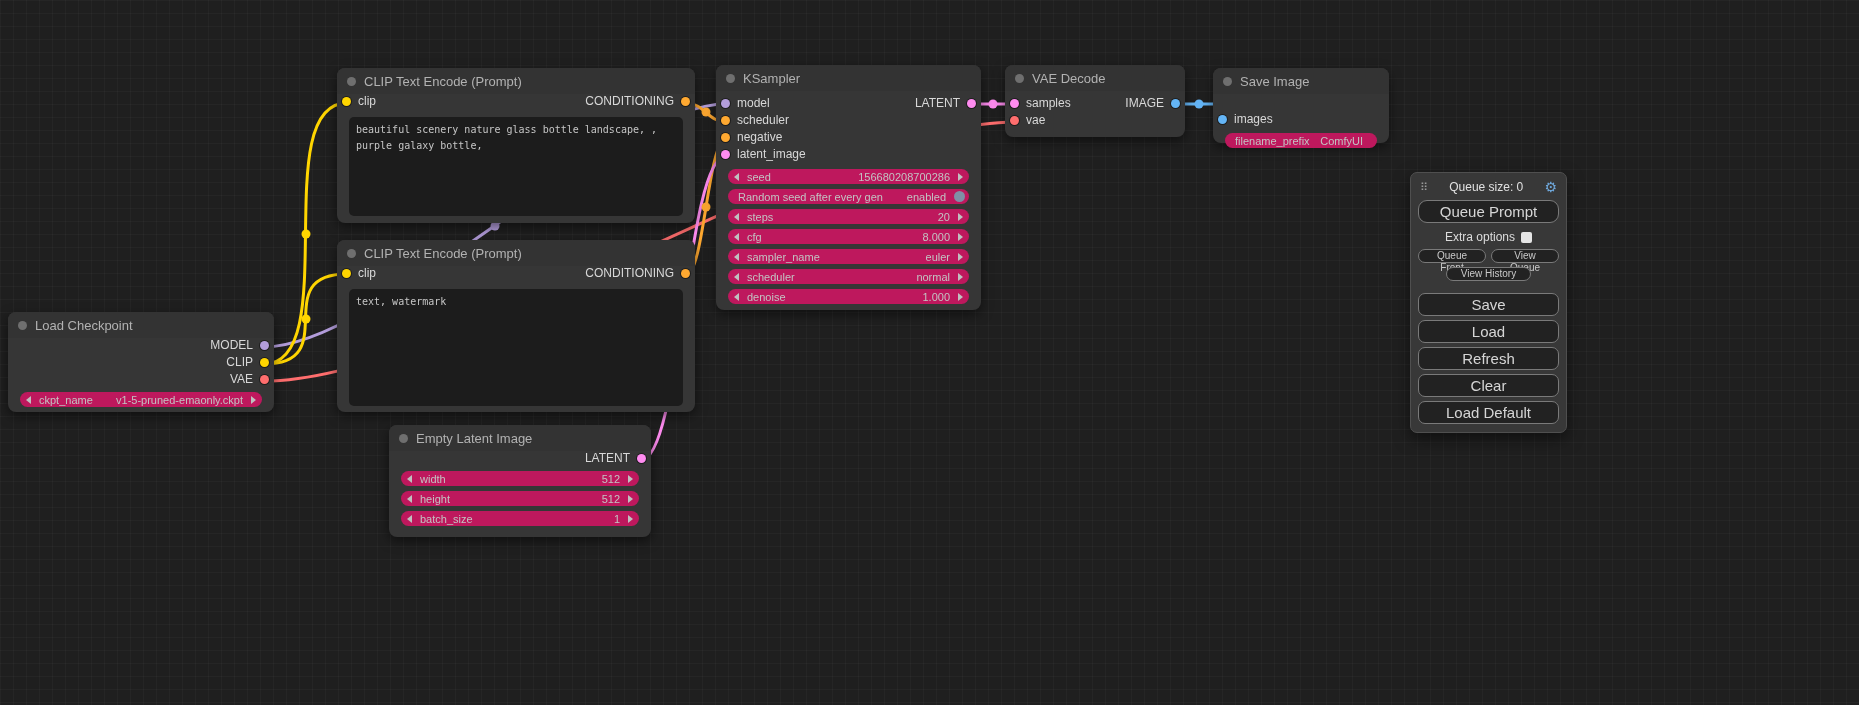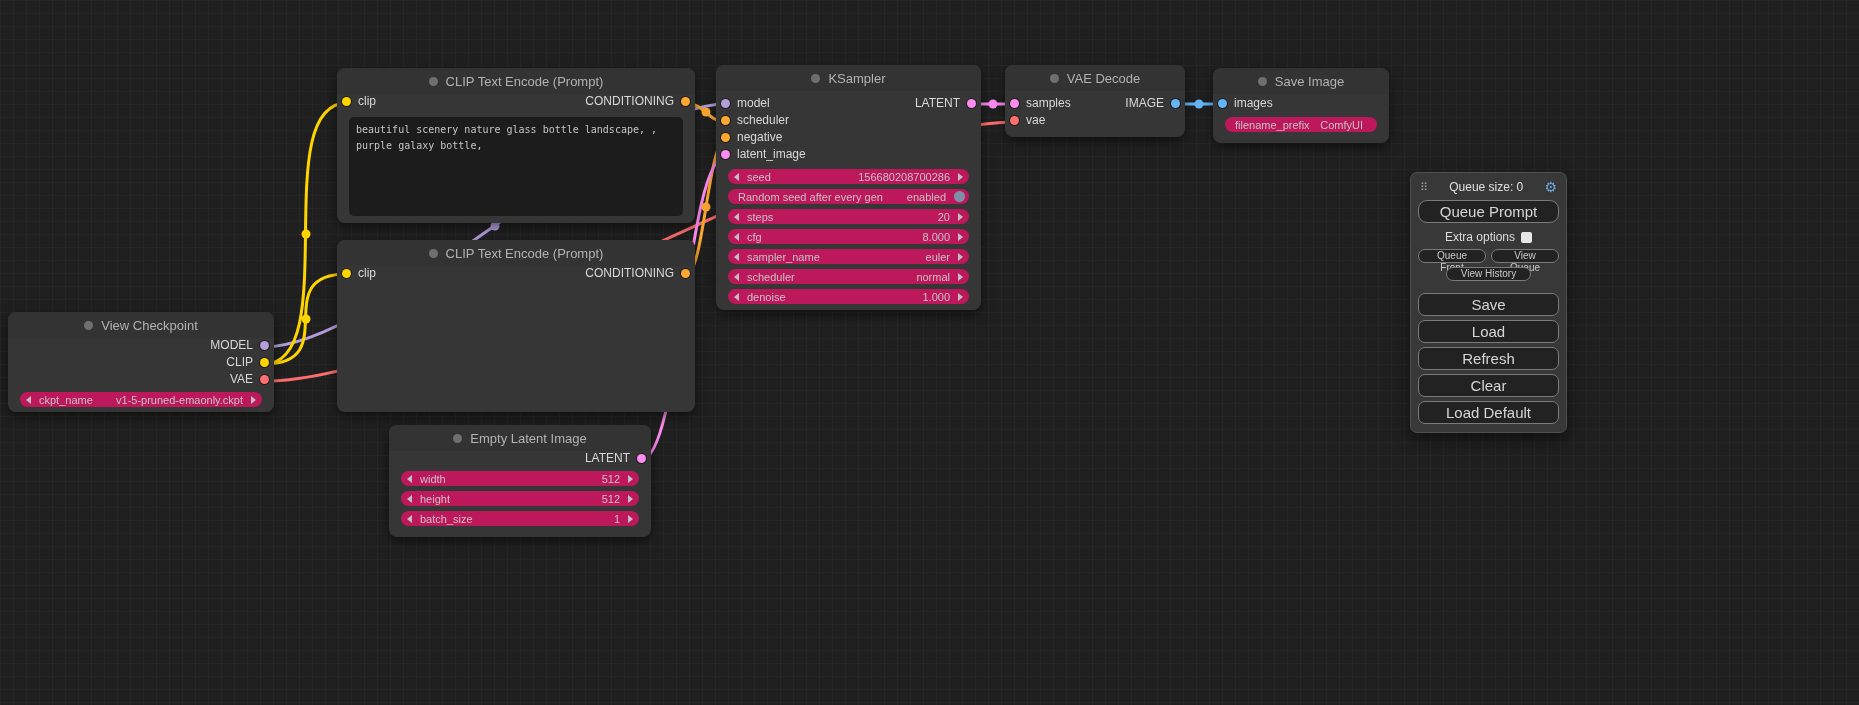--- a/index.html
+++ b/index.html
@@ -5,21 +5,21 @@
   html,body{margin:0;padding:0;}
   body{width:1859px;height:705px;position:relative;overflow:hidden;background:#1f1f1f;font-family:"Liberation Sans",sans-serif;}
   #canvas{position:absolute;inset:0;background-color:#1f1f1f;
     background-image:linear-gradient(rgba(255,255,255,.028) 1px,transparent 1px),
                      linear-gradient(90deg,rgba(255,255,255,.028) 1px,transparent 1px);
     background-size:13px 13px;}
   #links{position:absolute;left:0;top:0;z-index:1;}
   .node{position:absolute;z-index:2;background:#363636;border-radius:8px;
     box-shadow:0 4px 12px rgba(0,0,0,.5);color:#ccc;box-sizing:border-box;}
   .ntitle{height:26px;display:flex;align-items:center;padding:0 10px;font-size:13px;color:#b2b2b2;
-    background:#333;border-radius:8px 8px 0 0;justify-content:center;}
+    background:#333;border-radius:8px 8px 0 0;}
   .tdot{width:9px;height:9px;border-radius:50%;background:#6f6f6f;margin-right:8px;flex:none;}
   .slots{}
   .srow{height:17px;display:flex;align-items:flex-start;font-size:12px;color:#d8d8d8;}
   .srow.both{justify-content:space-between;}
   .srow.oonly{justify-content:flex-end;}
   .sin,.sout{display:flex;align-items:center;}
   .dot{width:9px;height:9px;border-radius:50%;flex:none;box-shadow:0 0 0 1px rgba(0,0,0,.45);}
   .sin .dot{margin:0 7px 0 5px;}
   .sout .dot{margin:0 5px 0 7px;}
   .widget{height:15px;margin:0 12px 5px;background:#be185d;border-radius:8px;display:flex;
@@ -80,21 +80,21 @@
       <circle cx="706" cy="207" r="4.5" fill="#ffa931"></circle>
       <circle cx="684" cy="308" r="4.5" fill="#ff8cf0"></circle>
       <circle cx="993" cy="104" r="4.5" fill="#ff8cf0"></circle>
       <circle cx="1199" cy="104" r="4.5" fill="#64b5f6"></circle>
     </g>
   </svg>
 
   <div class="node" style="left:8px;top:312px;width:266px;height:100px">
     <div class="ntitle">
       <span class="tdot"></span>
-      <span>View Checkpoint</span>
+      <span>Load Checkpoint</span>
     </div>
     <div class="srow oonly">
         <span class="sout">
       <span>MODEL</span>
       <span class="dot" style="background: rgb(179, 157, 219);"></span>
         </span>
     </div>
     <div class="srow oonly">
         <span class="sout">
       <span>CLIP</span>
@@ -141,20 +141,21 @@
     <div class="srow both">
       <span class="sin">
         <span class="dot" style="background: rgb(255, 213, 0);"></span>
         <span>clip</span>
       </span>
       <span class="sout">
         <span>CONDITIONING</span>
         <span class="dot" style="background: rgb(255, 169, 49);"></span>
       </span>
     </div>
+    <textarea class="ta" style="height: 117px;" spellcheck="false">text, watermark</textarea>
   </div>
 
   <div class="node" style="left:389px;top:425px;width:262px;height:112px">
     <div class="ntitle">
       <span class="tdot"></span>
       <span>Empty Latent Image</span>
     </div>
     <div class="srow oonly">
         <span class="sout">
       <span>LATENT</span>
@@ -284,21 +285,21 @@
           </span>
       </div>
     </div>
   </div>
 
   <div class="node" style="left:1213px;top:68px;width:176px;height:75px">
     <div class="ntitle">
       <span class="tdot"></span>
       <span>Save Image</span>
     </div>
-    <div class="srow" style="margin-top:2px">
+    <div class="srow" style="margin-top:18px">
         <span class="sin">
       <span class="dot" style="background: rgb(100, 181, 246);"></span>
       <span>images</span>
         </span>
     </div>
     <div class="widget" style="margin-top:4px">
       <span class="wlabel-c">filename_prefix</span>
       <span class="wvalue">ComfyUI</span>
     </div>
   </div>

